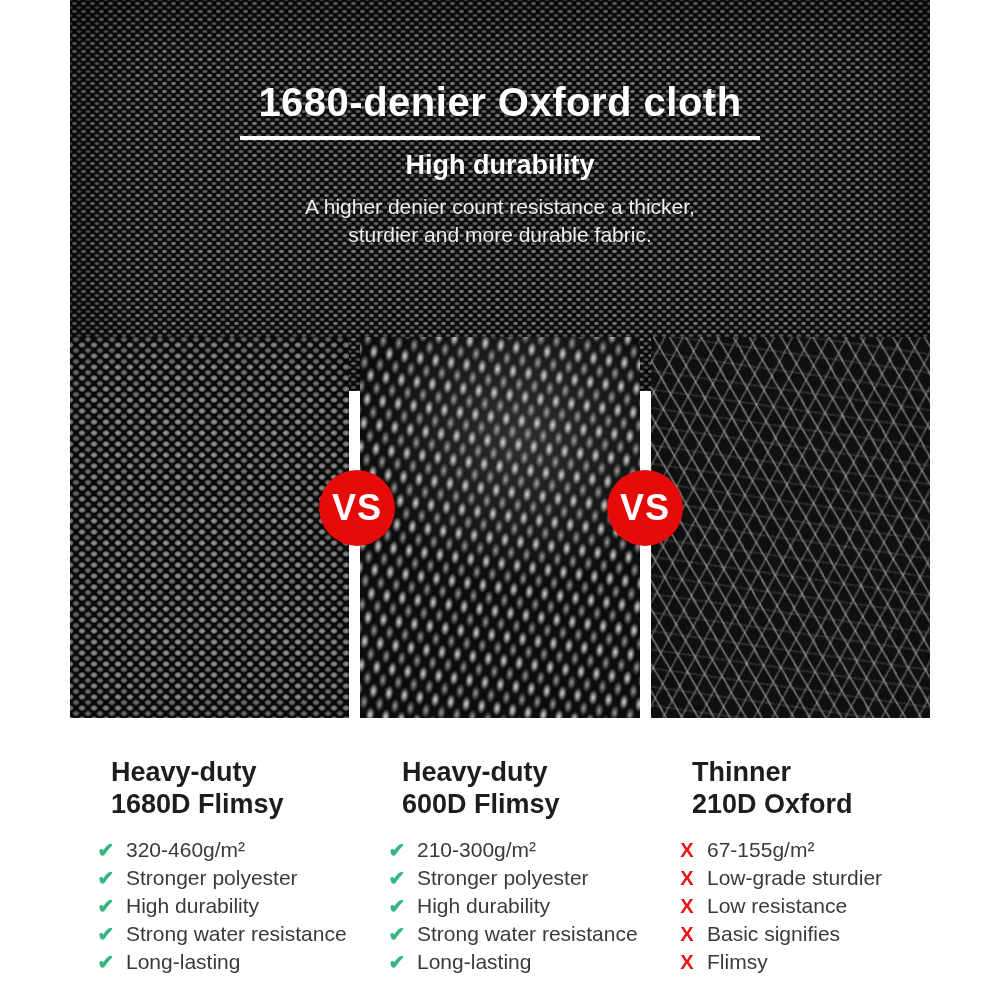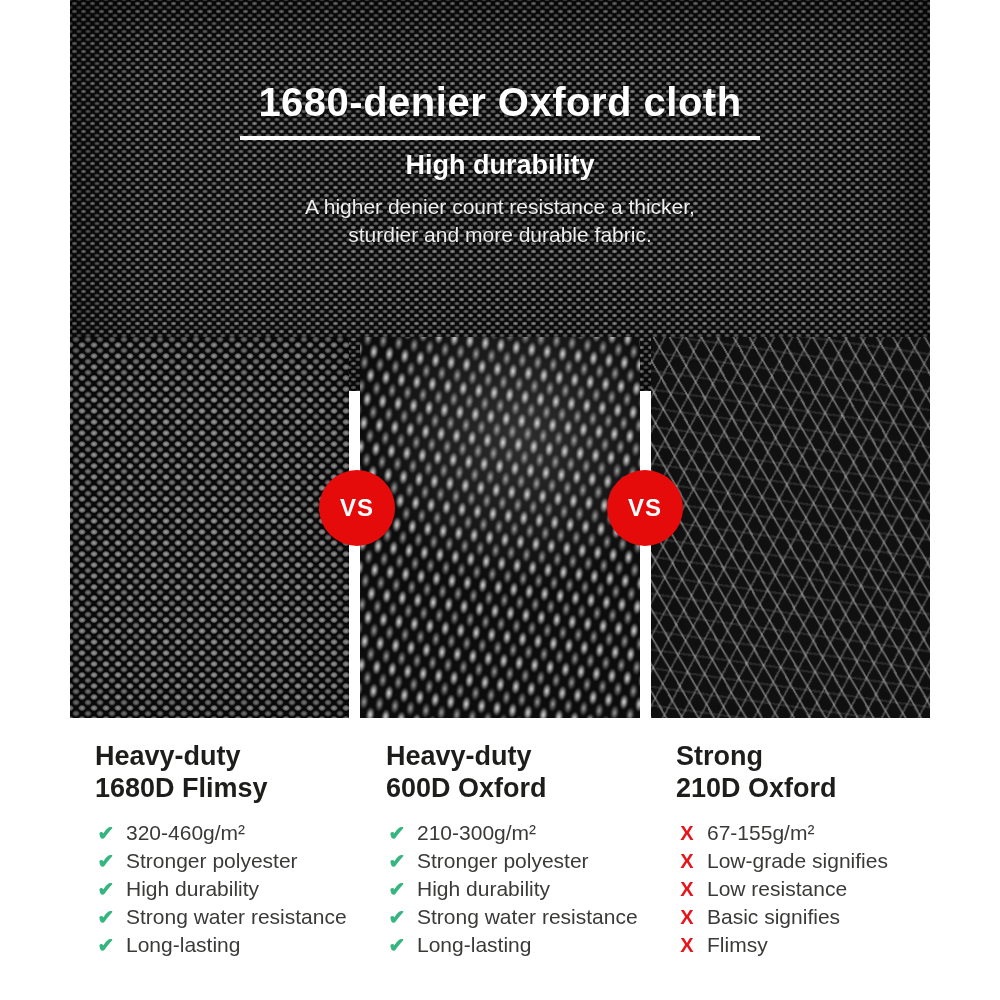--- a/index.html
+++ b/index.html
@@ -50,31 +50,31 @@
           repeating-linear-gradient(64deg, rgba(200,200,200,.5) 0 1.6px, rgba(0,0,0,0) 1.6px 12px),
           repeating-linear-gradient(-58deg, rgba(165,165,165,.42) 0 1.6px, rgba(0,0,0,0) 1.6px 14px),
           repeating-linear-gradient(12deg, rgba(130,130,130,.22) 0 2px, rgba(0,0,0,0) 2px 16px);
         transform:rotate(-4deg) scale(1.15);
         filter:blur(.4px);
         box-shadow:inset 0 0 60px rgba(0,0,0,.5);}
 
   
   .vs{position:absolute;width:76px;height:76px;border-radius:50%;background:#e60b0b;
       display:flex;align-items:center;justify-content:center;
-      color:#ffffff;font-size:24px;font-weight:700;letter-spacing:1px;z-index:5;}
+      color:#ffffff;font-size:36px;font-weight:700;letter-spacing:1px;z-index:5;}
   .vs1{left:319px;top:470px;}
   .vs2{left:607px;top:470px;}
 
   
   .columns{position:absolute;left:95px;top:740px;width:860px;display:flex;color:#1d1d1b;}
   .col{box-sizing:border-box;}
   .col1{width:291px;}
   .col2{width:290px;}
   .col3{width:260px;}
-  .col h3{margin:0;font-size:27px;line-height:32px;font-weight:700;color:#1d1d1b;}
+  .col h3{margin:16px;font-size:27px;line-height:32px;font-weight:700;color:#1d1d1b;}
   .col ul{list-style:none;margin:15px 0 0 0;padding:0;}
   .col li{display:flex;align-items:center;height:28px;font-size:21px;color:#3a3a38;}
   .icon{width:22px;margin-right:9px;text-align:center;font-weight:700;flex:0 0 22px;}
   .icon.check{color:#35b57f;font-size:20px;}
   .icon.cross{color:#e8141b;font-size:20px;font-family:"Liberation Sans",sans-serif;}
 </style>
 </head>
 <body>
 
 <div class="page">
@@ -127,21 +127,21 @@
             <span>Strong water resistance</span>
           </li>
         <li>
             <span class="icon check">✔</span>
             <span>Long-lasting</span>
           </li>
       </ul>
     </div>
 
     <div class="col col2">
-      <h3><span>Heavy-duty</span><br><span>600D Oxford</span></h3>
+      <h3><span>Heavy-duty</span><br><span>600D Flimsy</span></h3>
       <ul>
         <li>
             <span class="icon check">✔</span>
             <span>210-300g/m²</span>
           </li>
         <li>
             <span class="icon check">✔</span>
             <span>Stronger polyester</span>
           </li>
         <li>
@@ -153,29 +153,29 @@
             <span>Strong water resistance</span>
           </li>
         <li>
             <span class="icon check">✔</span>
             <span>Long-lasting</span>
           </li>
       </ul>
     </div>
 
     <div class="col col3">
-      <h3><span>Strong</span><br><span>210D Oxford</span></h3>
+      <h3><span>Thinner</span><br><span>210D Oxford</span></h3>
       <ul>
         <li>
             <span class="icon cross">X</span>
             <span>67-155g/m²</span>
           </li>
         <li>
             <span class="icon cross">X</span>
-            <span>Low-grade signifies</span>
+            <span>Low-grade sturdier</span>
           </li>
         <li>
             <span class="icon cross">X</span>
             <span>Low resistance</span>
           </li>
         <li>
             <span class="icon cross">X</span>
             <span>Basic signifies</span>
           </li>
         <li>

